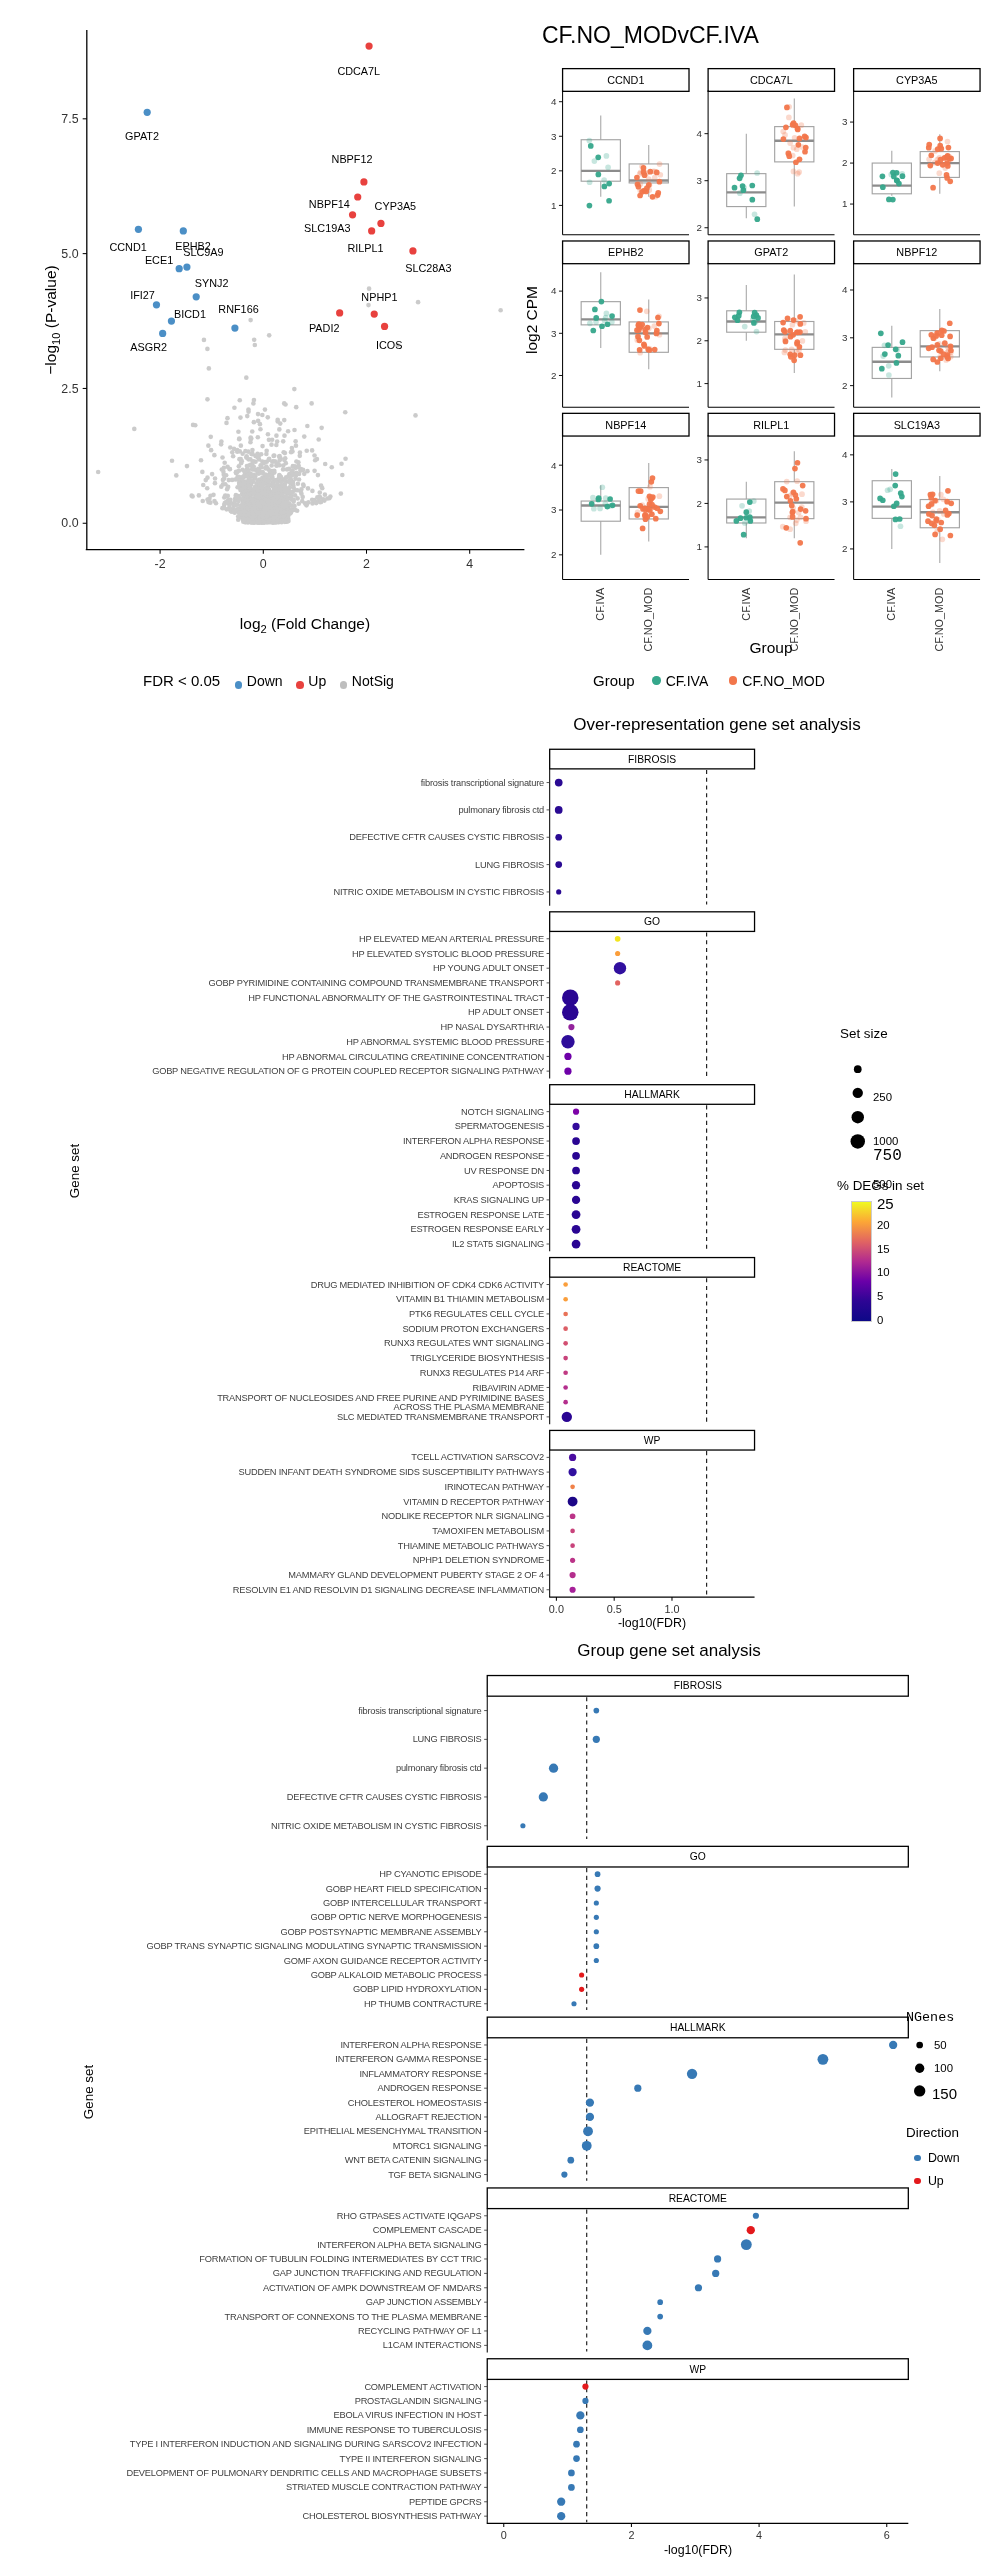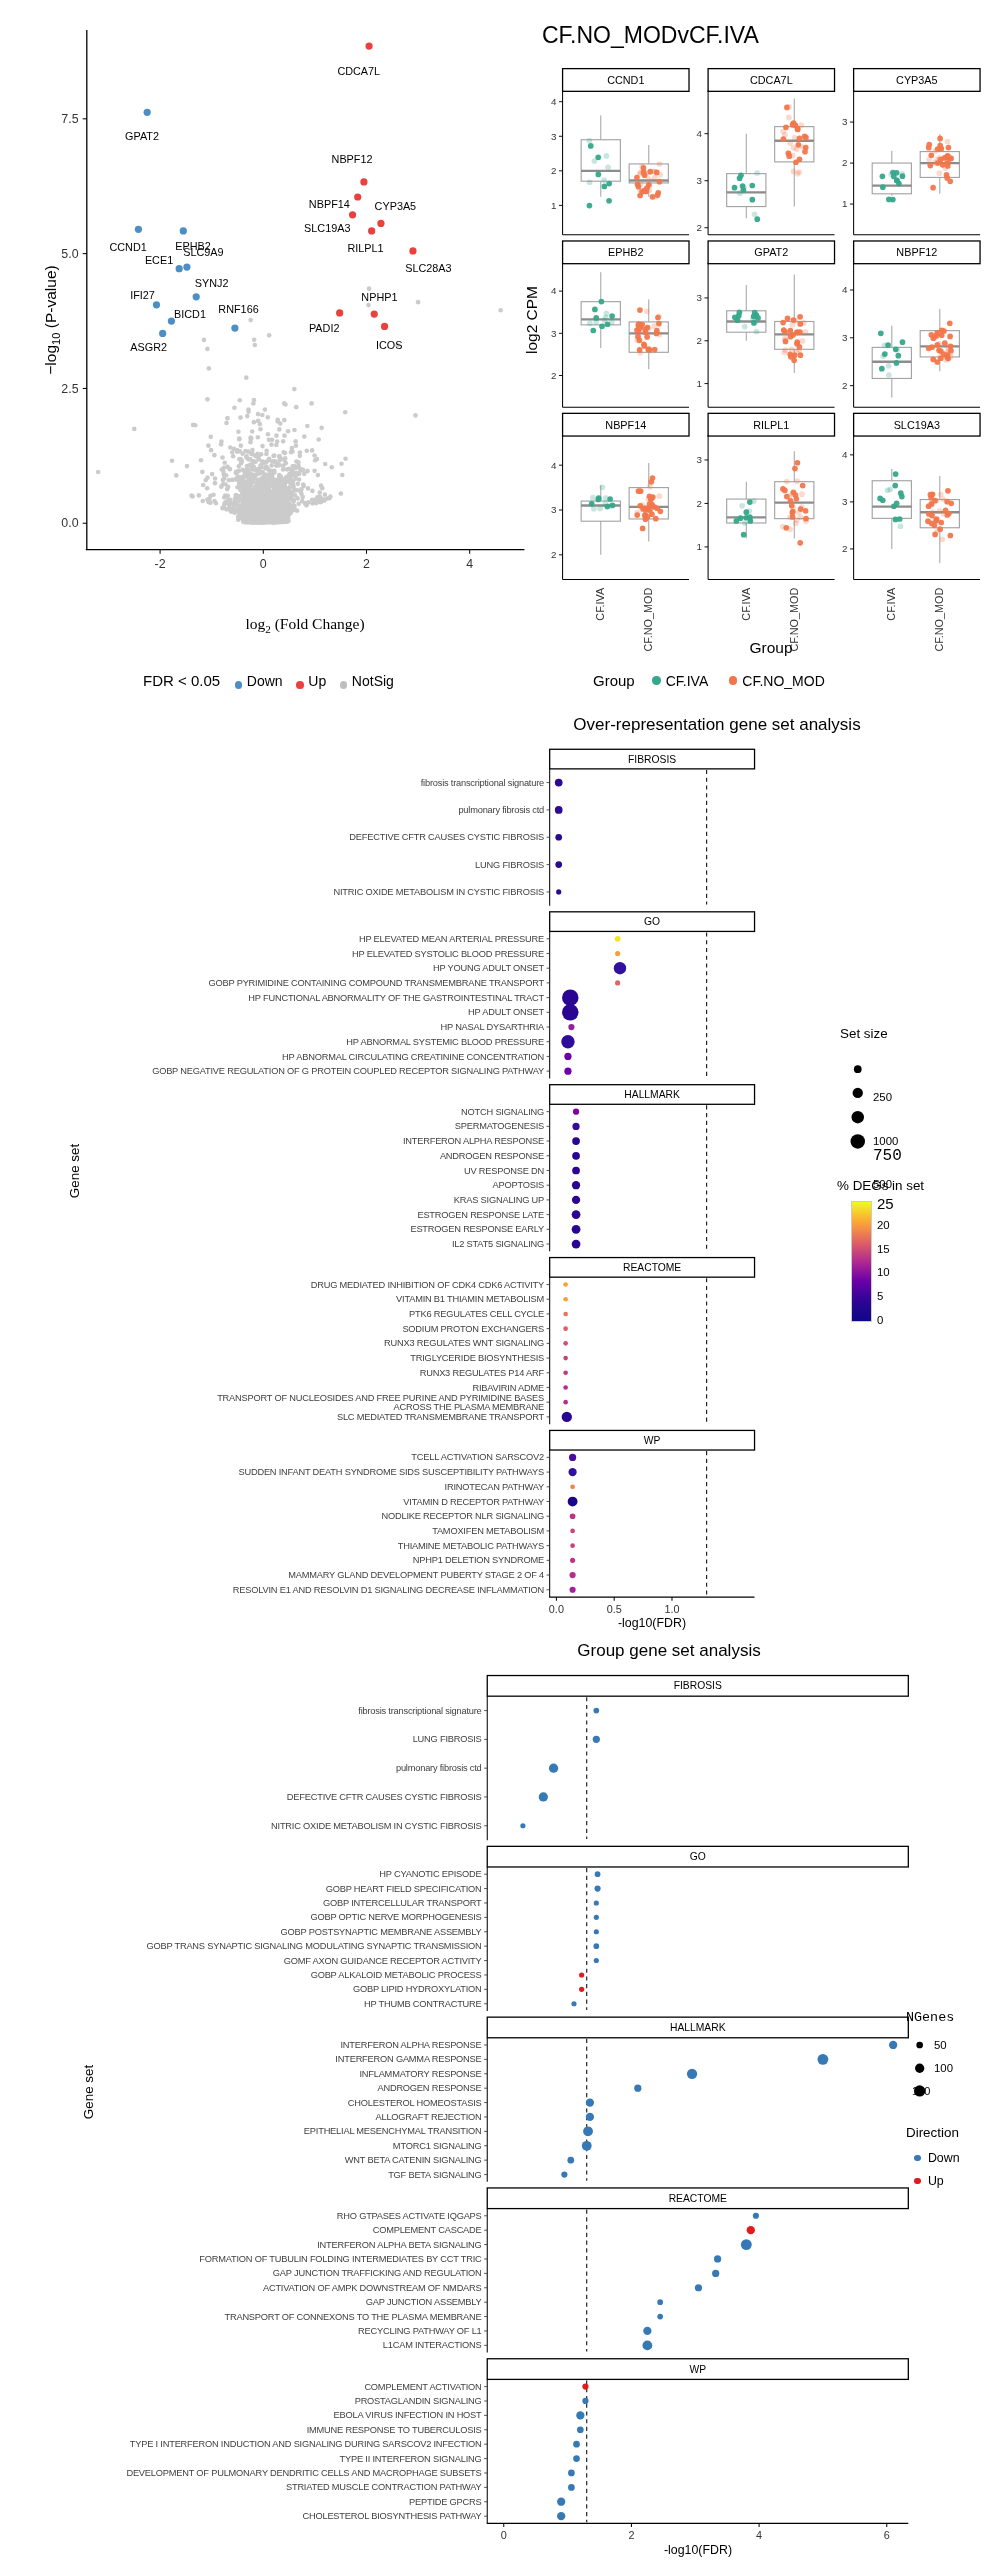--- a/index.html
+++ b/index.html
@@ -2621,21 +2621,21 @@
         <circle cx="1662" cy="2072" r="7.5" fill="#000"></circle>
         <circle cx="1662" cy="2118" r="10" fill="#000"></circle>
         <circle cx="1662" cy="2165" r="12" fill="#000"></circle>
         <circle cx="1662" cy="2212" r="14" fill="#000"></circle>
         <circle cx="1782" cy="3963" r="6.5" fill="#000"></circle>
         <circle cx="1782" cy="4008" r="9" fill="#000"></circle>
         <circle cx="1782" cy="4052" r="11" fill="#000"></circle>
       </g>
     </svg>
 
-  <div class="t" style="left:305px;top:615px;font-size:15.5px;"><span class="center" style="display:inline-block;font-family:Liberation Serif, serif;"><span>log</span><sub>2</sub><span> (Fold Change)</span></span></div>
+  <div class="t" style="left:305px;top:615px;font-size:15.5px;"><span class="center" style="display:inline-block;"><span>log</span><sub>2</sub><span> (Fold Change)</span></span></div>
   <div class="t rot" style="left:52px;top:320px;font-size:15.5px;"><span>−log</span><sub>10</sub><span> (P-value)</span></div>
   <div class="legend-row" style="left:143px;top:672px;font-size:14px;align-items:flex-end;">
     <span style="margin-right:14.4px;font-size:15px;">FDR &lt; 0.05</span>
     <span class="dot" style="width: 7.7px; height: 7.7px; margin-right: 4.6px; background-color: rgb(75, 143, 198);"></span>
     <span style="margin-right:13.4px;">Down</span>
     <span class="dot" style="width: 7.7px; height: 7.7px; margin-right: 4.6px; background-color: rgb(232, 65, 62);"></span>
     <span style="margin-right:13.4px;">Up</span>
     <span class="dot" style="width: 7.7px; height: 7.7px; margin-right: 4.6px; background-color: rgb(190, 190, 190);"></span>
     <span>NotSig</span>
   </div>
@@ -2667,21 +2667,21 @@
   <div class="t" style="left:877px;top:1266px;font-size:11.4px;">10</div>
   <div class="t" style="left:877px;top:1290px;font-size:11.4px;">5</div>
   <div class="t" style="left:877px;top:1314px;font-size:11.4px;">0</div>
 
   <div class="t center" style="left:669px;top:1641px;font-size:17px;">Group gene set analysis</div>
   <div class="t rot" style="left:88px;top:2092px;font-size:13.4px;">Gene set</div>
   <div class="t center" style="left:698px;top:2543px;font-size:12.4px;">-log10(FDR)</div>
   <div class="t" style="left:906px;top:2010px;font-size:13.4px;font-family:Liberation Mono, monospace;">NGenes</div>
   <div class="t" style="left:934px;top:2039px;font-size:11.4px;">50</div>
   <div class="t" style="left:934px;top:2062px;font-size:11.4px;">100</div>
-  <div class="t" style="left:912px;top:2085px;font-size:11px;">150</div>
+  <div class="t" style="left:932px;top:2085px;font-size:15px;">150</div>
   <div class="t" style="left:906px;top:2125px;font-size:13.4px;text-align:right;">Direction</div>
   <div class="legend-row" style="left:914px;top:2151px;font-size:12.4px;">
     <span class="dot" style="width: 6.7px; height: 6.7px; margin-right: 7.2px; background-color: rgb(55, 121, 181);"></span>
     <span>Down</span>
   </div>
   <div class="legend-row" style="left:914px;top:2174px;font-size:12.4px;">
     <span class="dot" style="width: 6.7px; height: 6.7px; margin-right: 7.2px; background-color: rgb(227, 25, 28);"></span>
     <span>Up</span>
   </div>
 </div>

